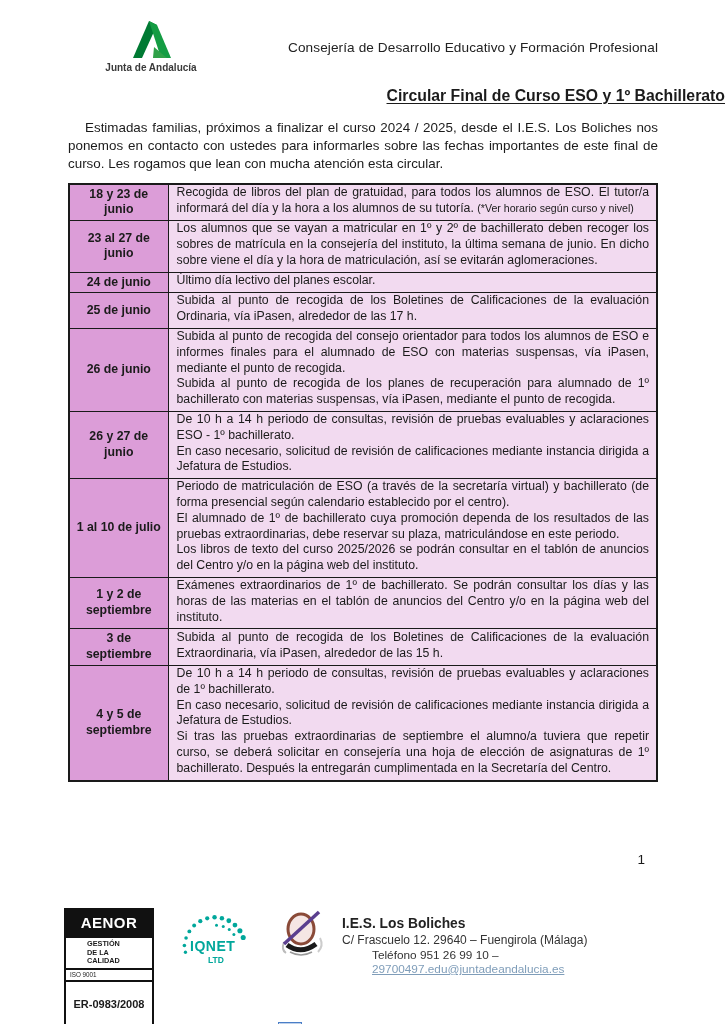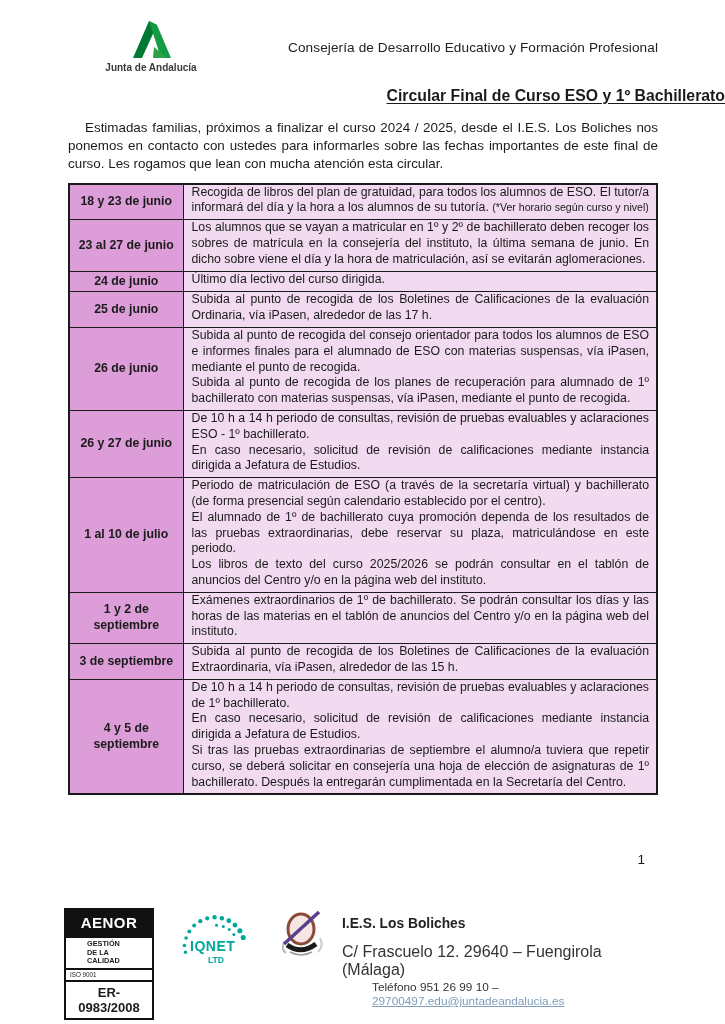--- a/index.html
+++ b/index.html
@@ -54,21 +54,21 @@
     border-collapse: collapse;
     border: 2px solid #1a1a1a;
   }
   table.schedule td {
     border: 1px solid #1a1a1a;
     vertical-align: middle;
     font-size: 12.3px;
     line-height: 15.8px;
   }
   td.date-cell {
-    width: 114px;
+    width: 99px;
     background: #dc9dd8;
     text-align: center;
     font-weight: bold;
     padding: 2px 6px;
     margin-top: 16px;
   }
   td.content-cell {
     background: #f2daf0;
     text-align: justify;
     padding: 0 7px 3px 8px;
@@ -99,32 +99,32 @@
     flex: 0 0 auto;
     font-family: "Liberation Sans", sans-serif;
   }
   .aenor-name {
     color: #fff; font-weight: bold; font-size: 15px; letter-spacing: .5px;
     text-align: center; padding: 4px 2px 5px 2px; background: #111;
   }
   .aenor-box { background:#fff; border-top: 2px solid #111; padding: 2px 21px; }
   .aenor-gestion { font-size: 7.3px; font-weight: bold; line-height: 8.5px; }
   .aenor-iso { font-size: 6.3px; padding: 1.5px 4px; }
-  .aenor-cert { font-size: 13px; font-weight: bold; text-align: center; padding: 3px 2px; }
+  .aenor-cert { font-size: 11px; font-weight: bold; text-align: center; padding: 16px 2px; }
   
   .iqnet { width: 78px; margin-left: 22px; position: relative; height: 78px; flex: 0 0 auto; }
   .iqnet-name { position: absolute; top: 30px; left: 14px; font-size: 14px; font-weight: bold; color: #00a79b; letter-spacing: .5px; }
   .iqnet-sub { position: absolute; top: 47px; left: 32px; font-size: 8.5px; font-weight: bold; color: #00a79b; }
   
   .school-block { margin-left: 22px; display: flex; flex-direction: column; gap: 40px; }
   .school-top { display: flex; align-items: flex-start; }
   .school-logo { flex: 0 0 auto; }
   .school-text { margin-left: 14px; padding-top: 8px; }
   .school-name { font-size: 13.8px; font-weight: bold; color: #222; }
-  .school-address { font-size: 16px; color: #333; margin-top: 12px; }
+  .school-address { font-size: 12px; color: #333; margin-top: 2px; }
   .school-phone { font-size: 11.8px; color: #333; margin-top: 1px; padding-left: 30px; }
   .school-email { color: #7f9db9; text-decoration: underline; }
   .erasmus { display: flex; align-items: center; margin-top: 6px; margin-left: 2px; justify-content: space-between; }
   .erasmus-label { font-size: 12.5px; color: #8a8a8a; margin-left: 5px; }
 </style>
 </head>
 <body>
 
 <div class="page">
 
@@ -158,21 +158,21 @@
     <tr>
       <td class="date-cell">23 al 27 de junio</td>
       <td class="content-cell">
             <div class="cell-par"><span>Los alumnos que se vayan a matricular en 1º y 2º de bachillerato deben recoger los sobres de matrícula en la consejería del instituto, la última semana de junio. En dicho sobre viene el día y la hora de matriculación, así se evitarán aglomeraciones.</span></div>
           </td>
     </tr>
 
     <tr>
       <td class="date-cell">24 de junio</td>
       <td class="content-cell">
-            <div class="cell-par"><span>Último día lectivo del curso dirigida.</span></div>
+            <div class="cell-par"><span>Último día lectivo del planes escolar.</span></div>
           </td>
     </tr>
 
     <tr>
       <td class="date-cell">25 de junio</td>
       <td class="content-cell">
             <div class="cell-par"><span>Subida al punto de recogida de los Boletines de Calificaciones de la evaluación Ordinaria, vía iPasen, alrededor de las 17 h.</span></div>
           </td>
     </tr>
 

